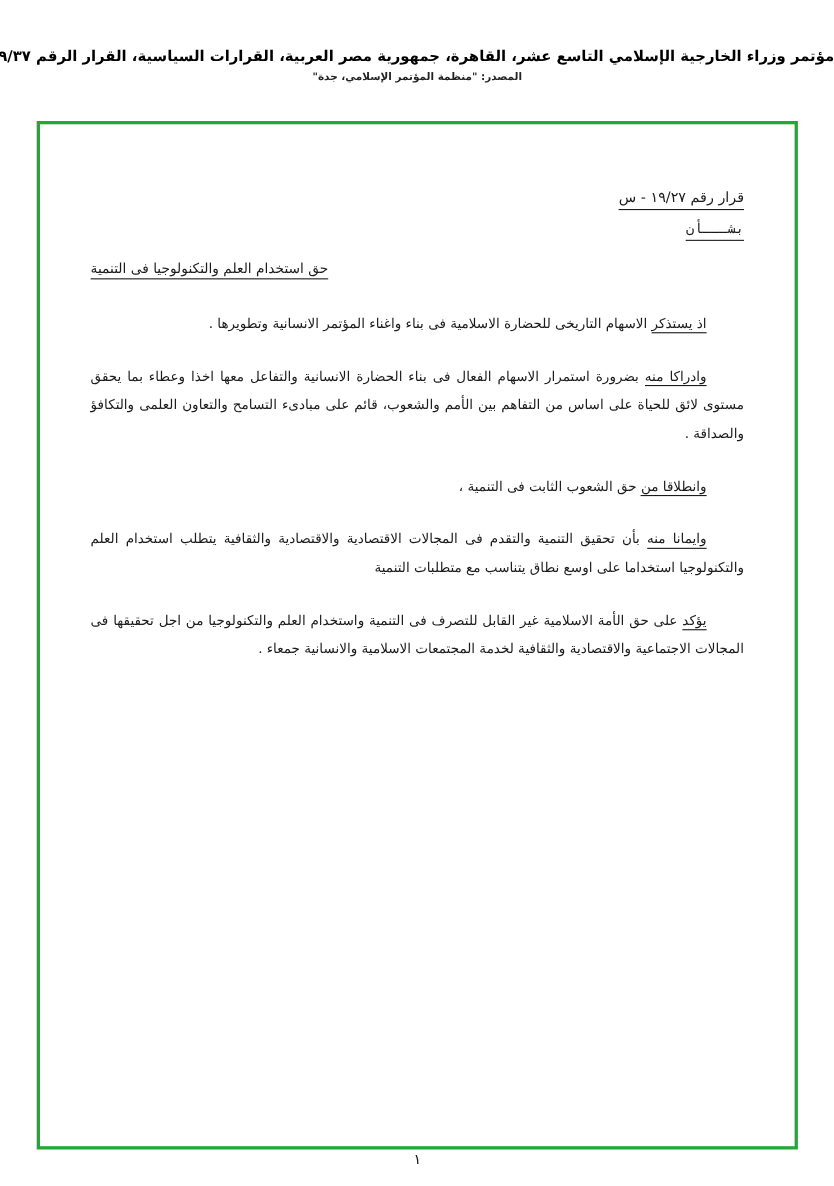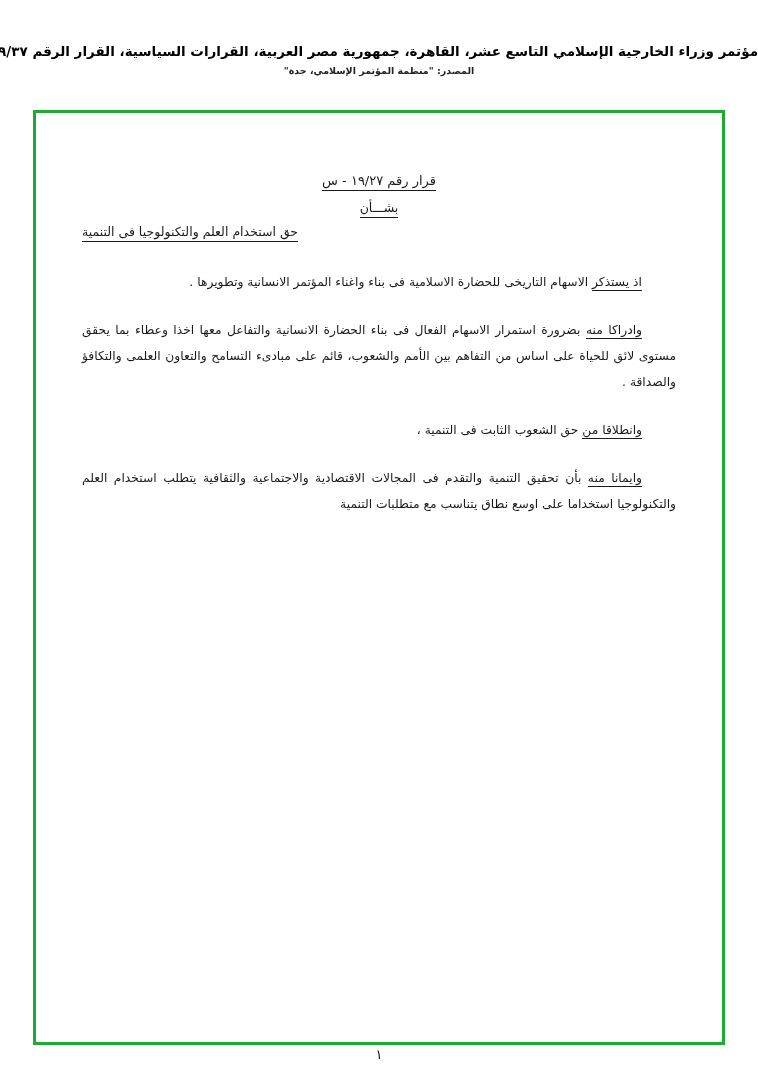--- a/index.html
+++ b/index.html
@@ -72,36 +72,37 @@
     direction: rtl;
   }
 
   
   .mono {
     font-family: "DejaVu Sans", sans-serif;
     color: #1a1a1a;
   }
 
   .decision-no {
-    text-align: center;
+    text-align: right;
     font-size: 13px;
     letter-spacing: 2.5px;
     margin-bottom: 12px;
     position: relative;
     display: block;
   }
   .decision-no .u {
     border-bottom: 1px solid #1a1a1a;
     padding-bottom: 2px;
   }
   .subject-label {
-    text-align: center;
+    text-align: right;
     font-size: 12.5px;
     letter-spacing: 3px;
-    margin-bottom: 9px;
+    margin-bottom: 20px;
+    font-family: Liberation Mono, monospace;
   }
   .subject-label .u {
     border-bottom: 1px solid #1a1a1a;
     padding-bottom: 2px;
   }
   .subject-title {
     text-align: left;
     font-size: 12.5px;
     letter-spacing: 1.6px;
     margin-bottom: 30px;
@@ -175,23 +176,27 @@
         <span>بضرورة استمرار الاسهام الفعال فى بناء الحضارة الانسانية والتفاعل معها اخذا وعطاء بما يحقق مستوى لائق للحياة على اساس من التفاهم بين الأمم والشعوب، قائم على مبادىء التسامح والتعاون العلمى والتكافؤ والصداقة .</span>
       </p>
 
       <p class="para indent-first">
         <span class="lead">وانطلاقا من</span>
         <span>حق الشعوب الثابت فى التنمية ،</span>
       </p>
 
       <p class="para indent-first">
         <span class="lead">وايمانا منه</span>
-        <span>بأن تحقيق التنمية والتقدم فى المجالات الاقتصادية والاجتماعية والثقافية يتطلب استخدام العلم والتكنولوجيا استخداما على اوسع نطاق يتناسب مع متطلبات التنمية</span>
-      </p>
-
-
+        <span>بأن تحقيق التنمية والتقدم فى المجالات الاقتصادية والاقتصادية والثقافية يتطلب استخدام العلم والتكنولوجيا استخداما على اوسع نطاق يتناسب مع متطلبات التنمية</span>
+      </p>
+
+
+      <p class="para indent-first">
+        <span class="lead">يؤكد</span>
+        <span>على حق الأمة الاسلامية غير القابل للتصرف فى التنمية واستخدام العلم والتكنولوجيا من اجل تحقيقها فى المجالات الاجتماعية والاقتصادية والثقافية لخدمة المجتمعات الاسلامية والانسانية جمعاء .</span>
+      </p>
 
     </div>
   </div>
 
   <div class="footer-page">١</div>
 
 </div>
 
 </body></html>

